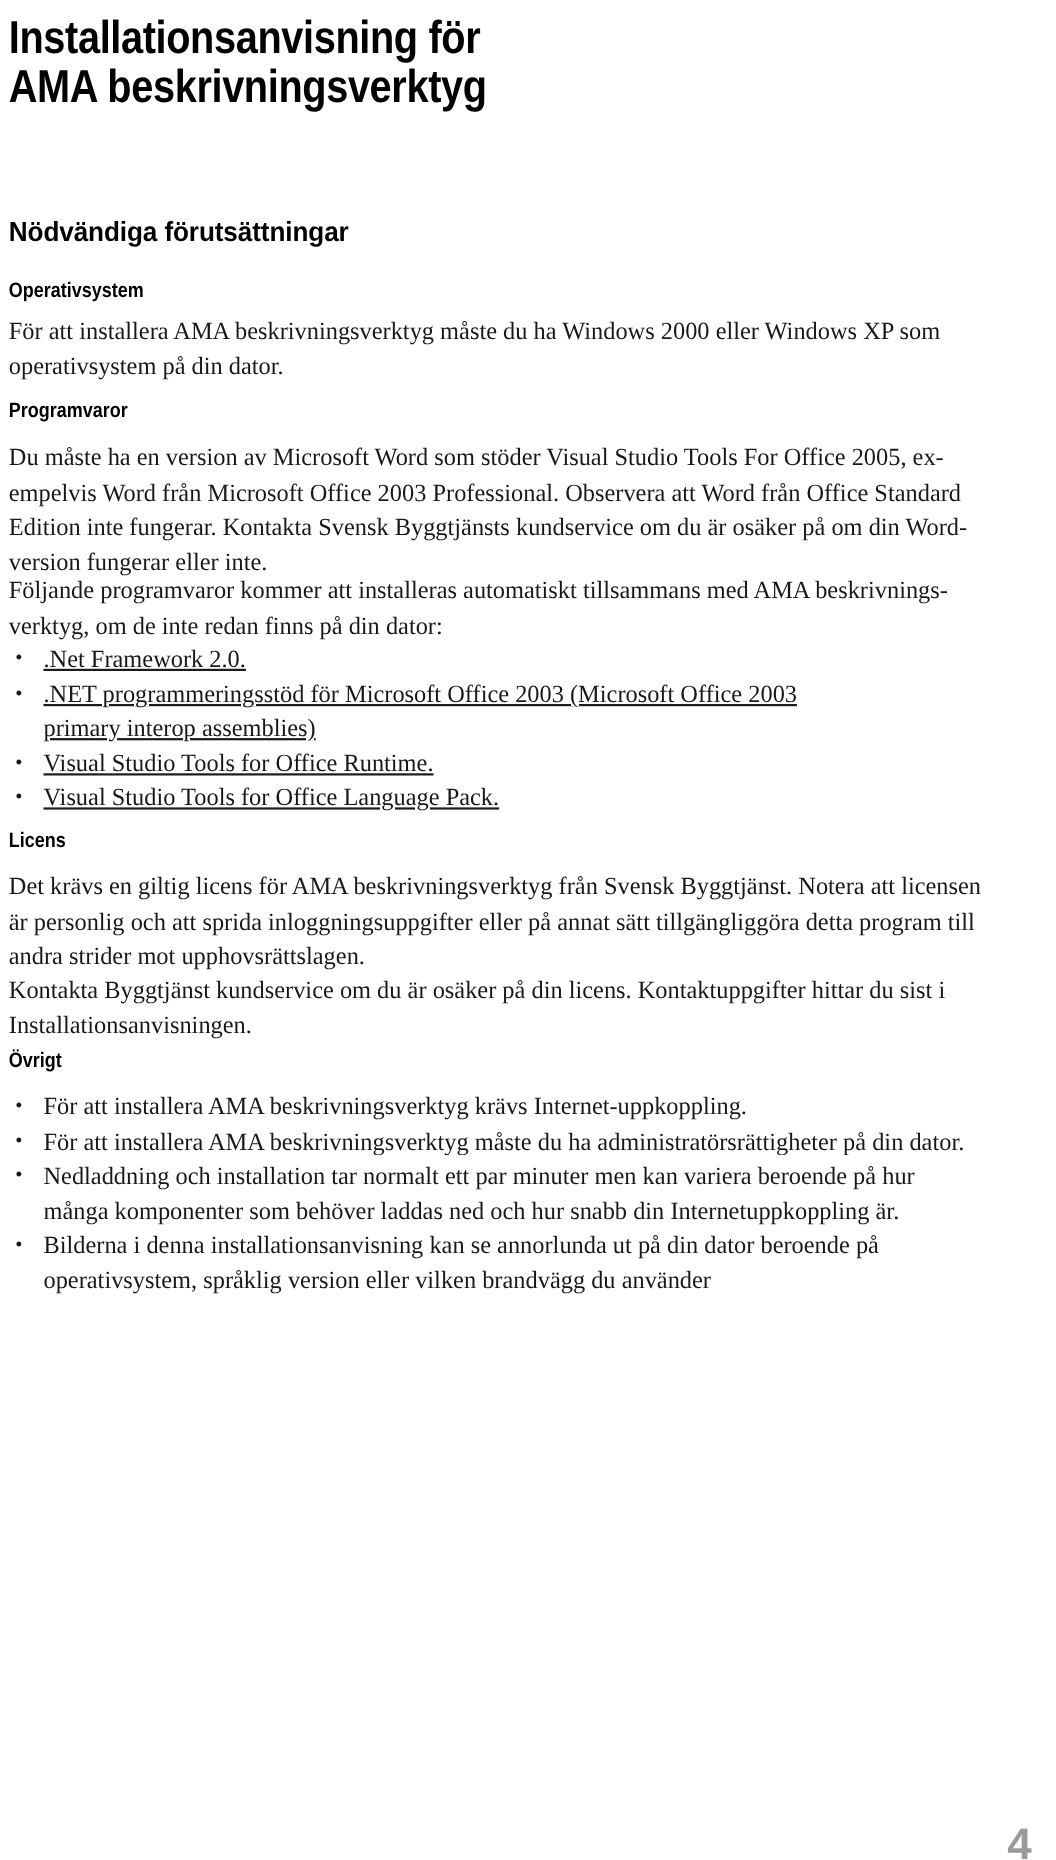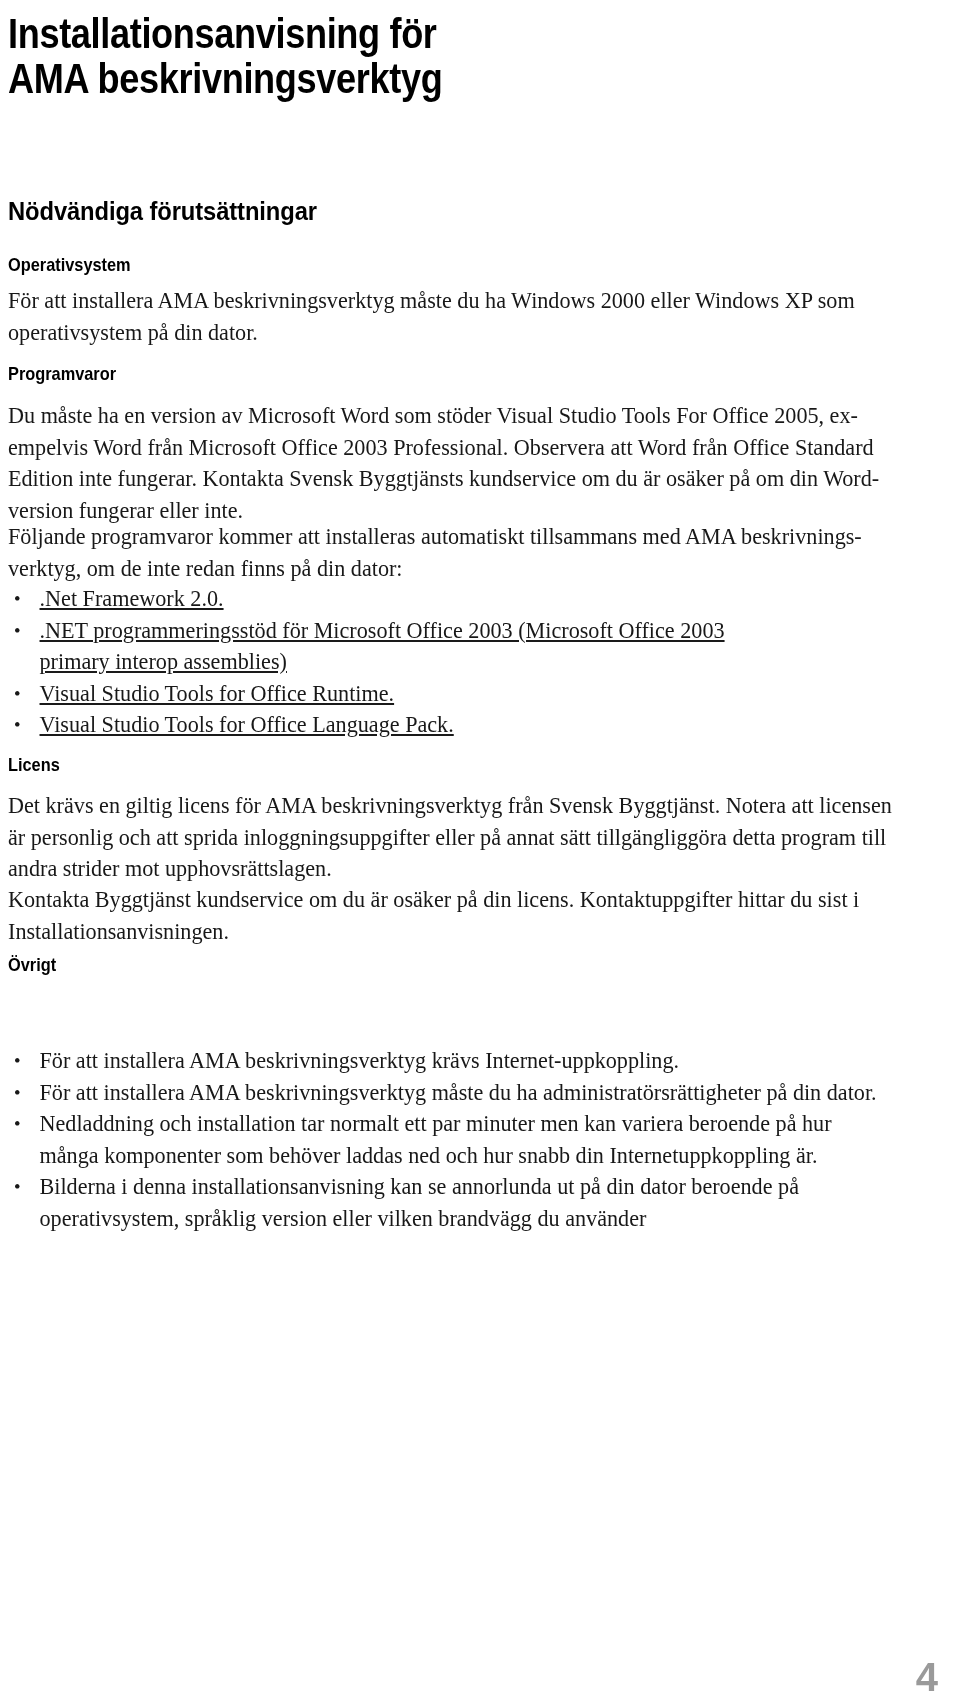--- a/index.html
+++ b/index.html
@@ -113,21 +113,21 @@
   #head-os       { left: 8px;  top: 255px;  width: 500px; }
   #para-os       { left: 8px;  top: 285px;  width: 905px; }
   #head-program  { left: 8px;  top: 364px;  width: 500px; }
   #para-program  { left: 8px;  top: 400px;  width: 905px; }
   #para-foljande { left: 8px;  top: 521px;  width: 905px; }
   #list-program  { left: 8px;  top: 583px;  width: 830px; text-decoration: underline; }
   #head-licens   { left: 8px;  top: 755px;  width: 500px; }
   #para-licens   { left: 8px;  top: 790px;  width: 915px; }
   #para-kontakt  { left: 8px;  top: 884px;  width: 915px; }
   #head-ovrigt   { left: 8px;  top: 955px;  width: 500px; }
-  #list-ovrigt   { left: 8px;  top: 1045px;  width: 915px; }
+  #list-ovrigt   { left: 8px;  top: 990px;  width: 915px; }
 
   .page-number {
     position: absolute;
     right: 22px;
     bottom: -6px;
     font-family: "Liberation Sans Narrow", "Liberation Sans", "DejaVu Sans", sans-serif;
     font-weight: 700;
     font-size: 40px;
     line-height: 40px;
     color: #9a9a9a;

